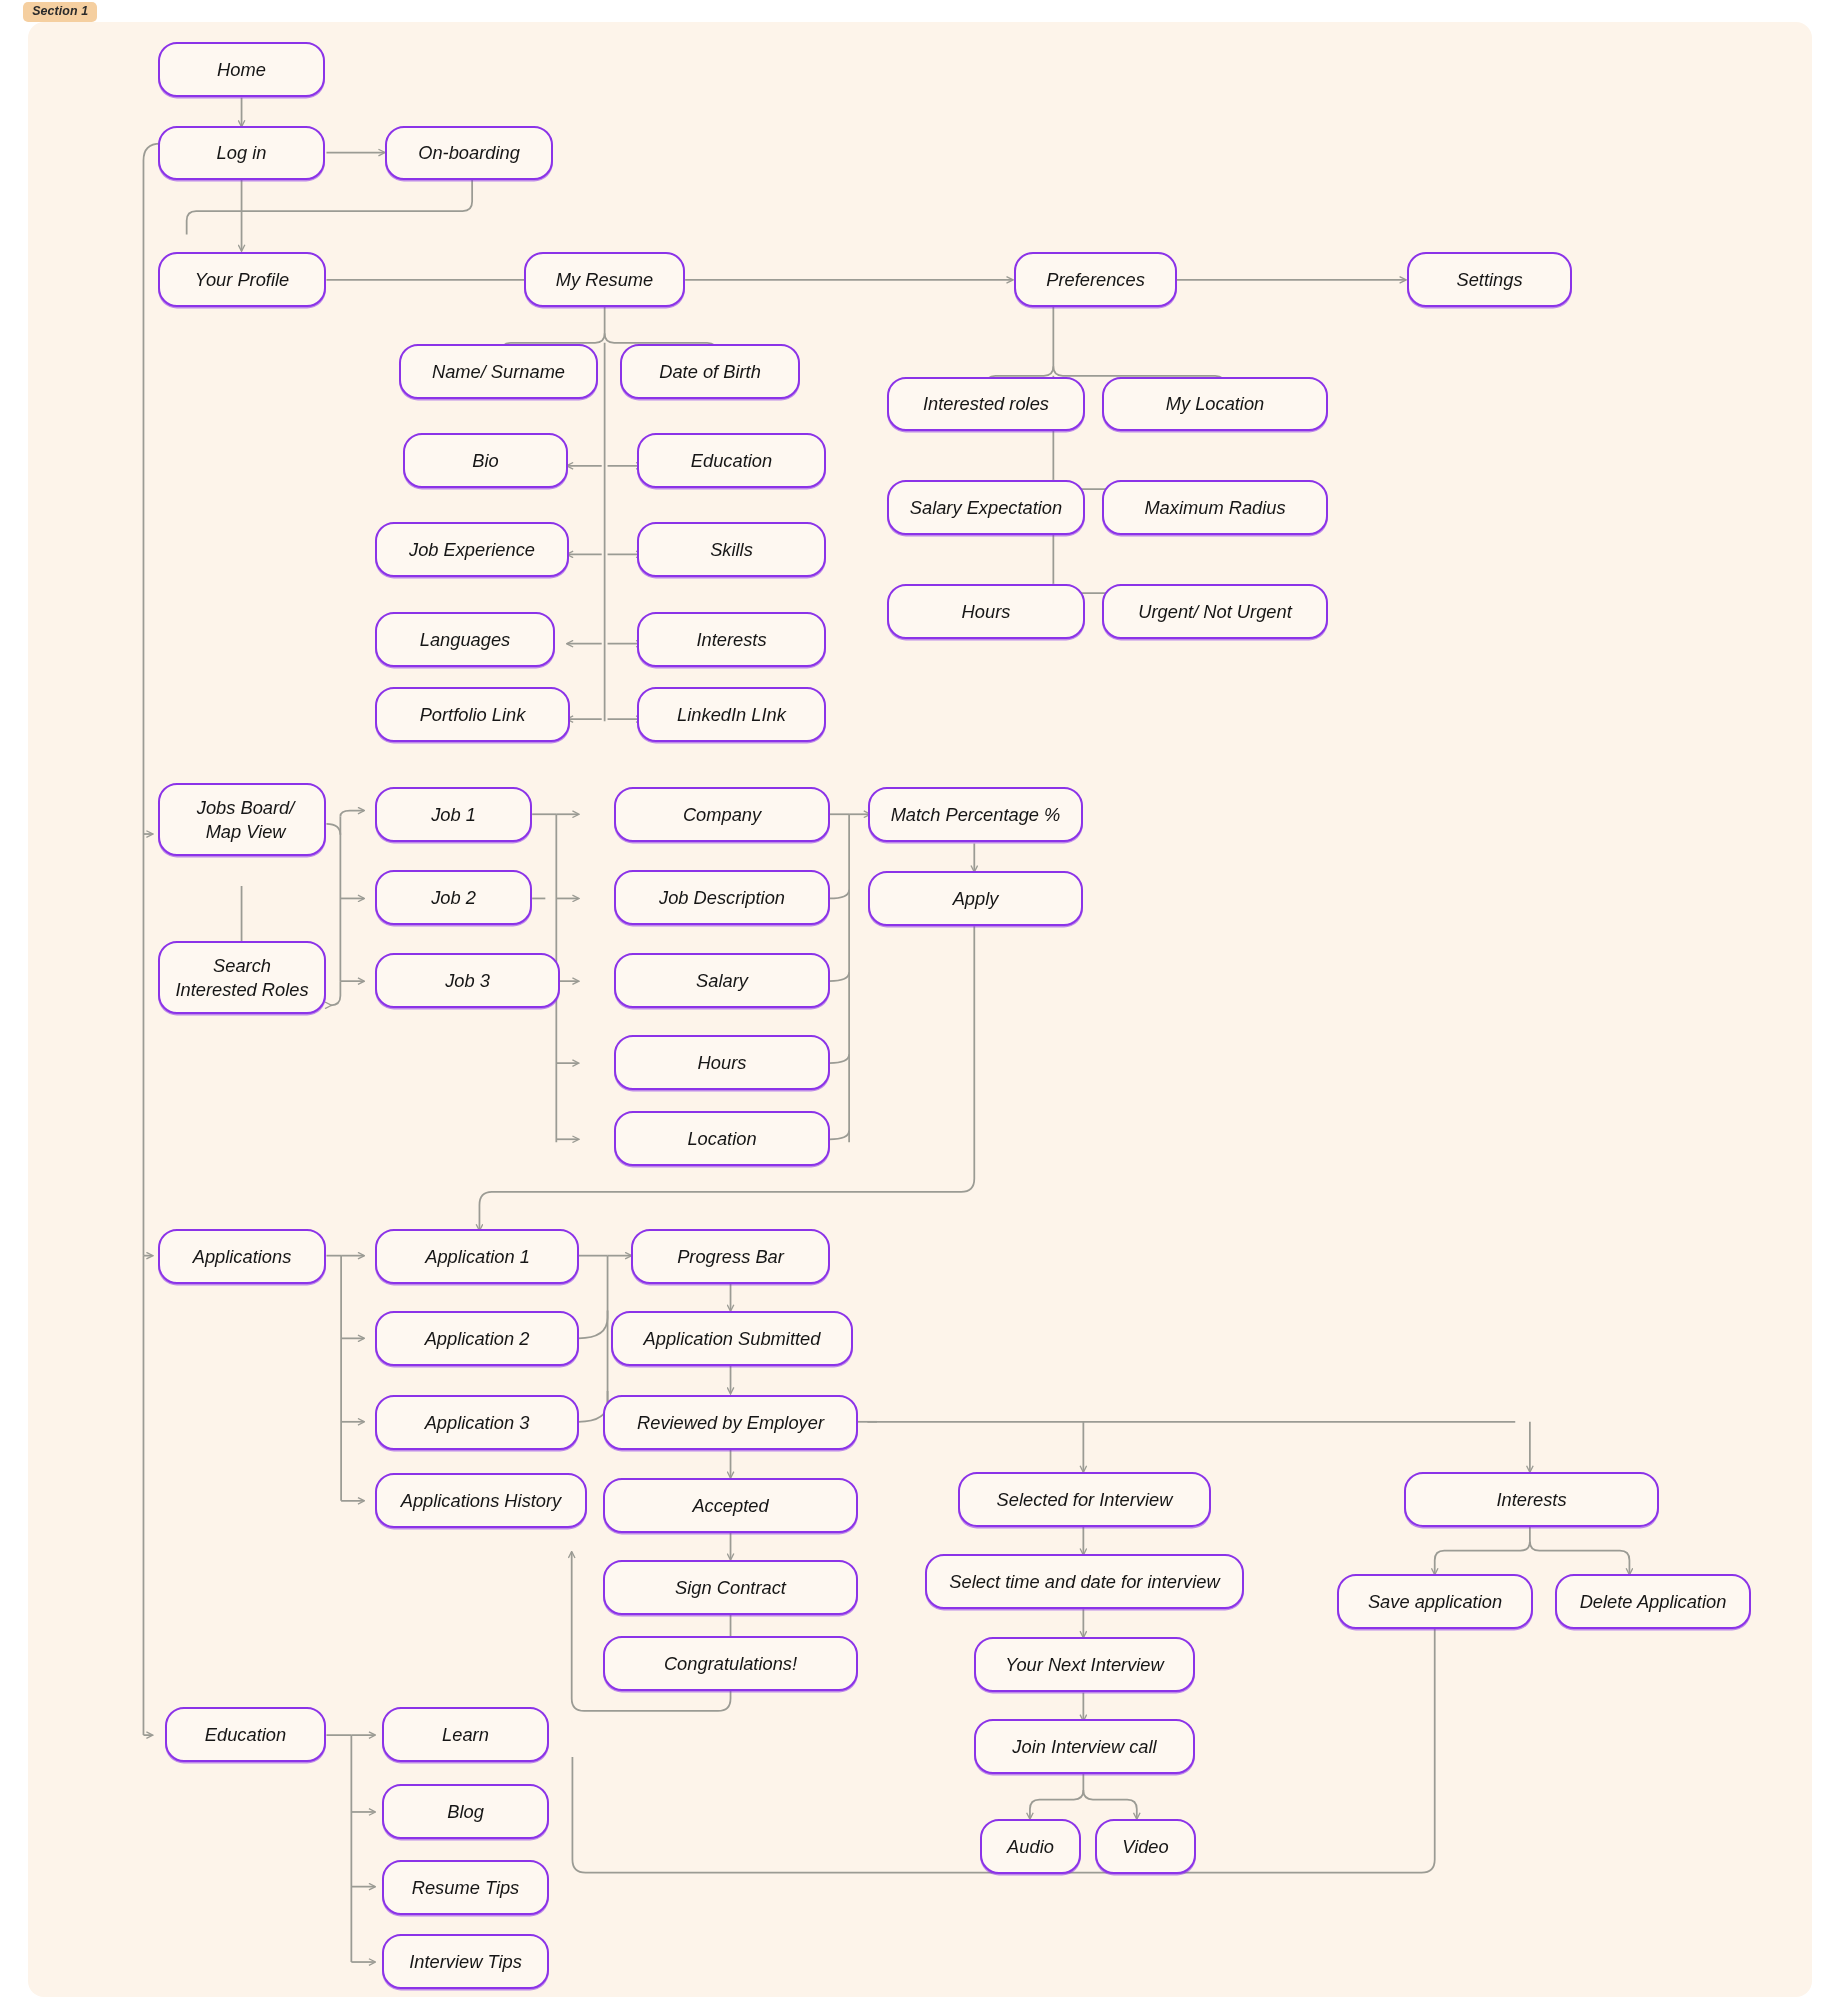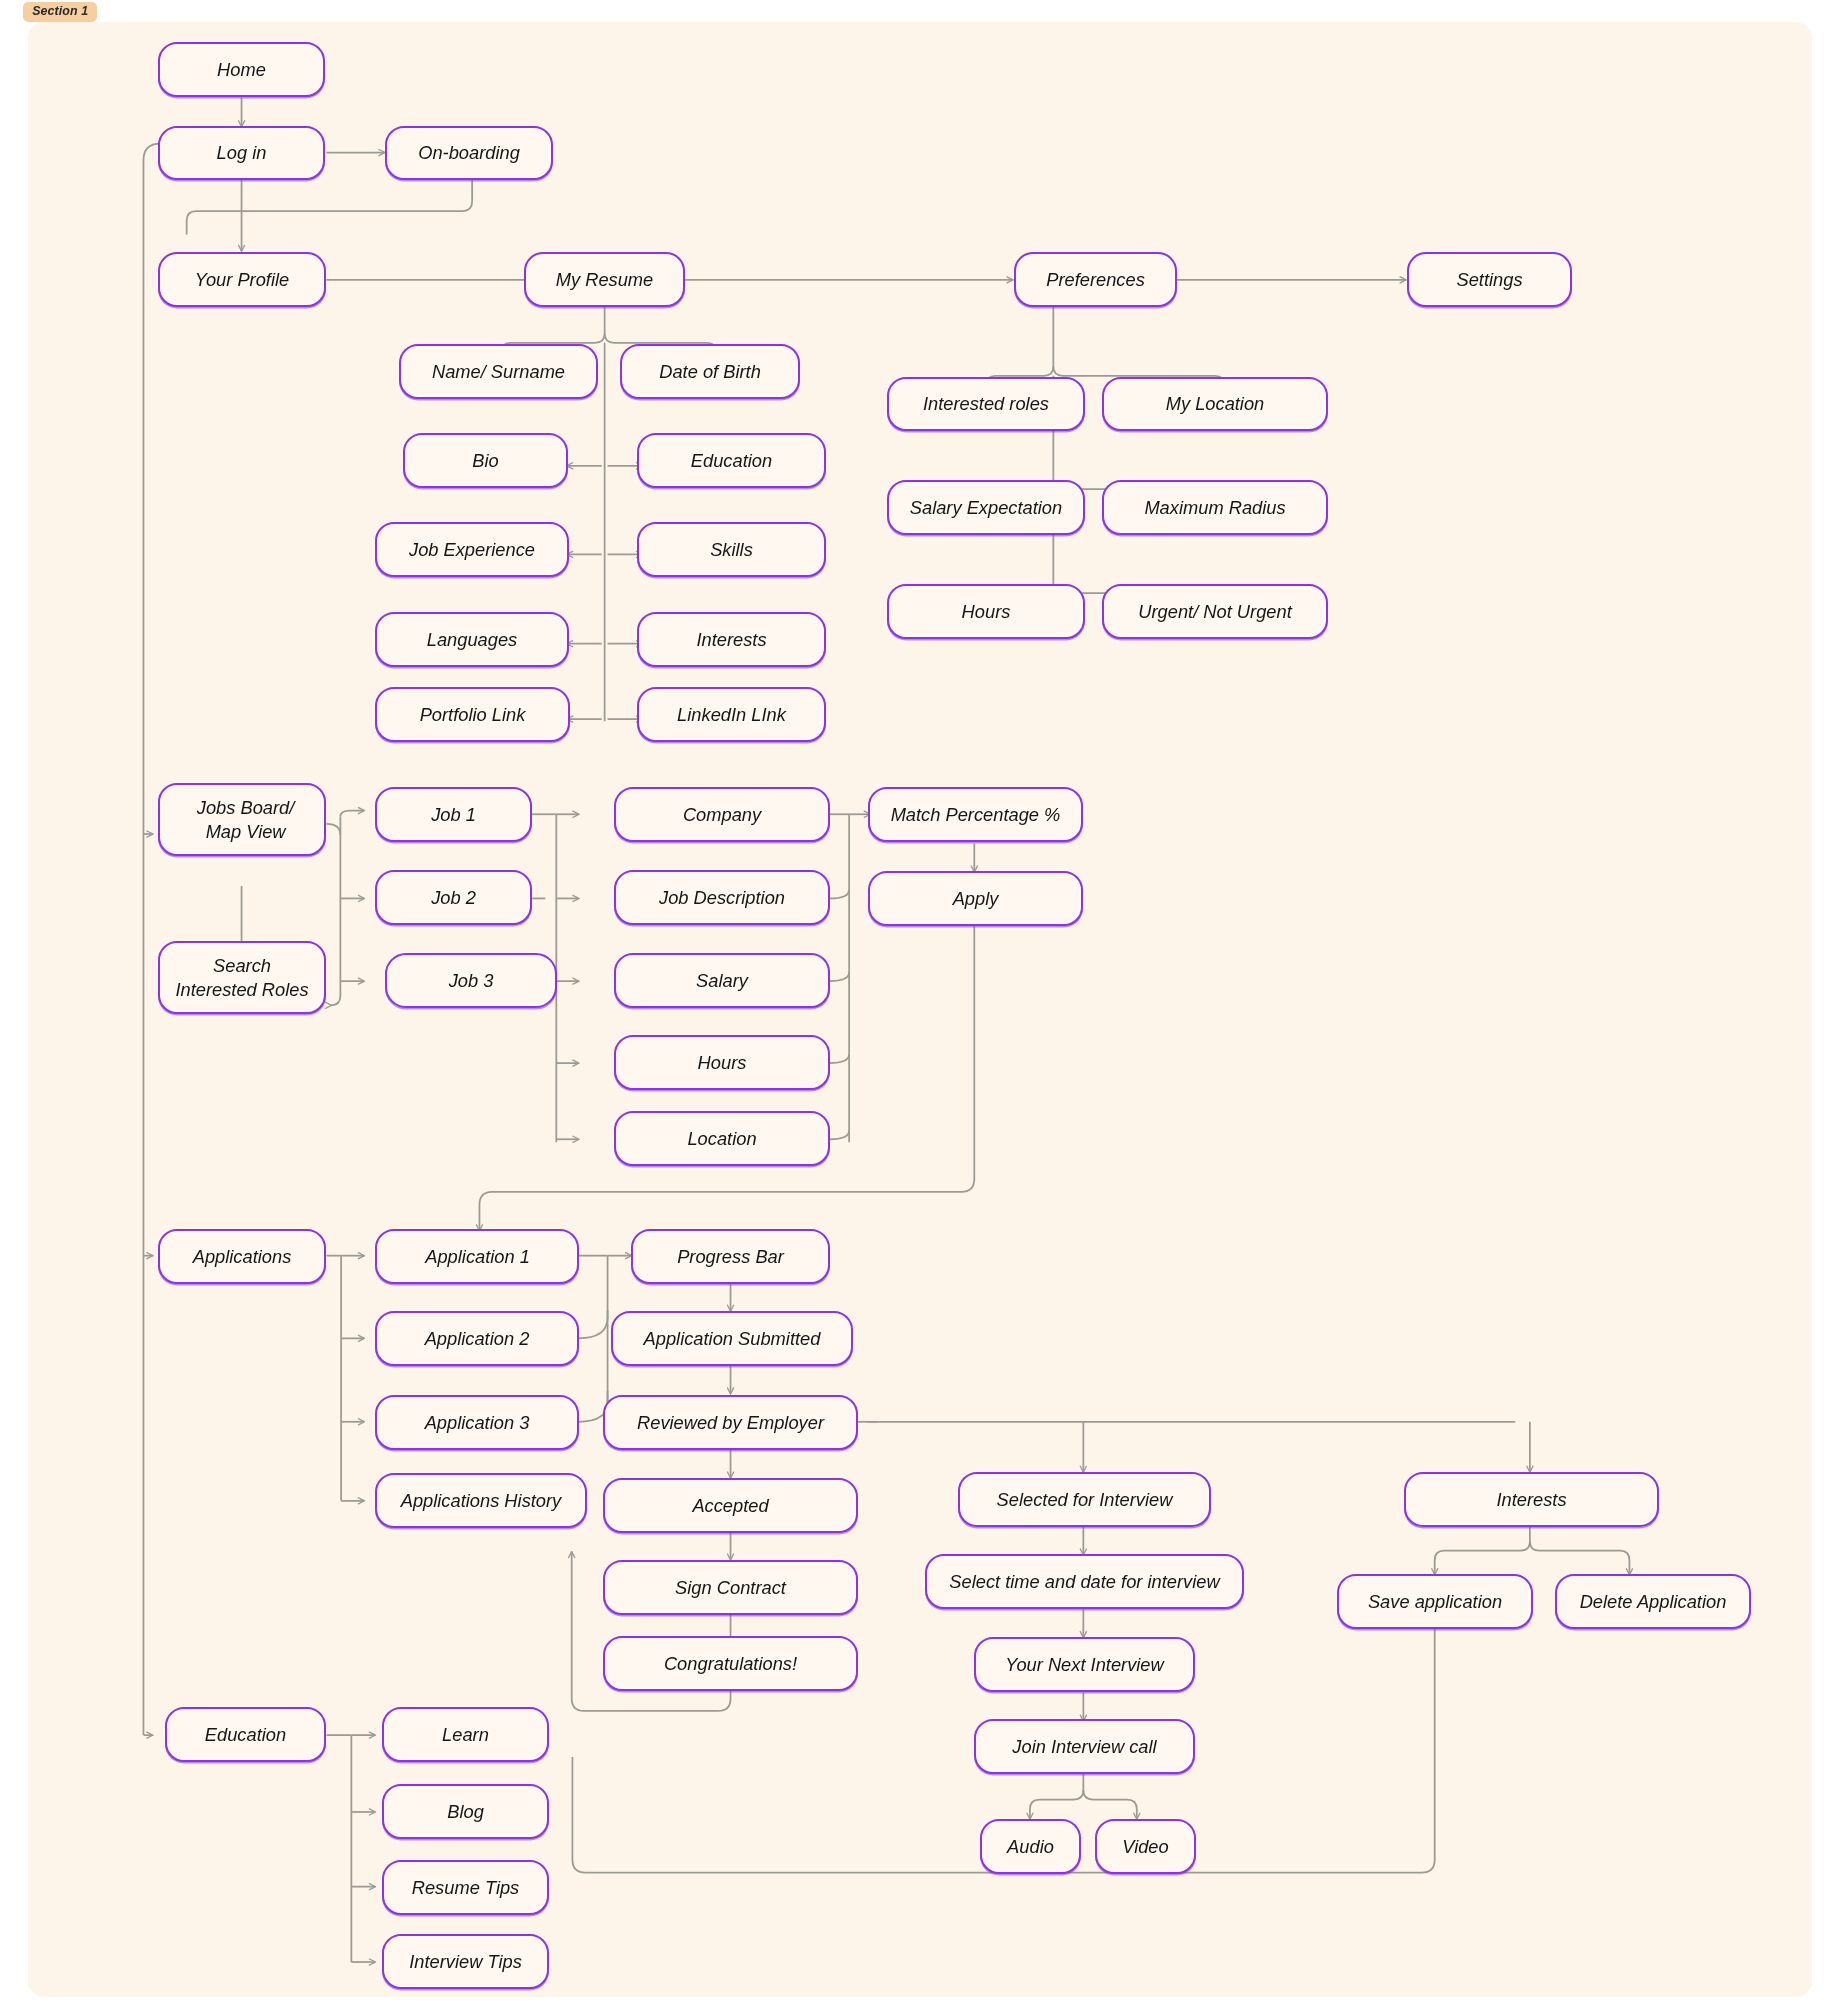--- a/index.html
+++ b/index.html
@@ -255,21 +255,21 @@
       <span class="lbl">Education</span>
     </div>
 
   <div class="node" style="left:375px;top:522px;width:194px;height:55px;">
       <span class="lbl">Job Experience</span>
     </div>
   <div class="node" style="left:637px;top:522px;width:189px;height:55px;">
       <span class="lbl">Skills</span>
     </div>
 
-  <div class="node" style="left:375px;top:612px;width:194px;height:55px;">
+  <div class="node" style="left:375px;top:612px;width:180px;height:55px;">
       <span class="lbl">Languages</span>
     </div>
   <div class="node" style="left:637px;top:612px;width:189px;height:55px;">
       <span class="lbl">Interests</span>
     </div>
 
   <div class="node" style="left:375px;top:687px;width:195px;height:55px;">
       <span class="lbl">Portfolio Link</span>
     </div>
   <div class="node" style="left:637px;top:687px;width:189px;height:55px;">
@@ -305,21 +305,21 @@
       <span class="lbl">Search
 Interested Roles</span>
     </div>
 
   <div class="node" style="left:375px;top:787px;width:157px;height:55px;">
       <span class="lbl">Job 1</span>
     </div>
   <div class="node" style="left:375px;top:870px;width:157px;height:55px;">
       <span class="lbl">Job 2</span>
     </div>
-  <div class="node" style="left:385px;top:953px;width:172px;height:55px;border-radius:21px;">
+  <div class="node" style="left:375px;top:953px;width:185px;height:55px;">
       <span class="lbl">Job 3</span>
     </div>
 
   <div class="node" style="left:614px;top:787px;width:216px;height:55px;">
       <span class="lbl">Company</span>
     </div>
   <div class="node" style="left:614px;top:870px;width:216px;height:55px;">
       <span class="lbl">Job Description</span>
     </div>
   <div class="node" style="left:614px;top:953px;width:216px;height:55px;">

